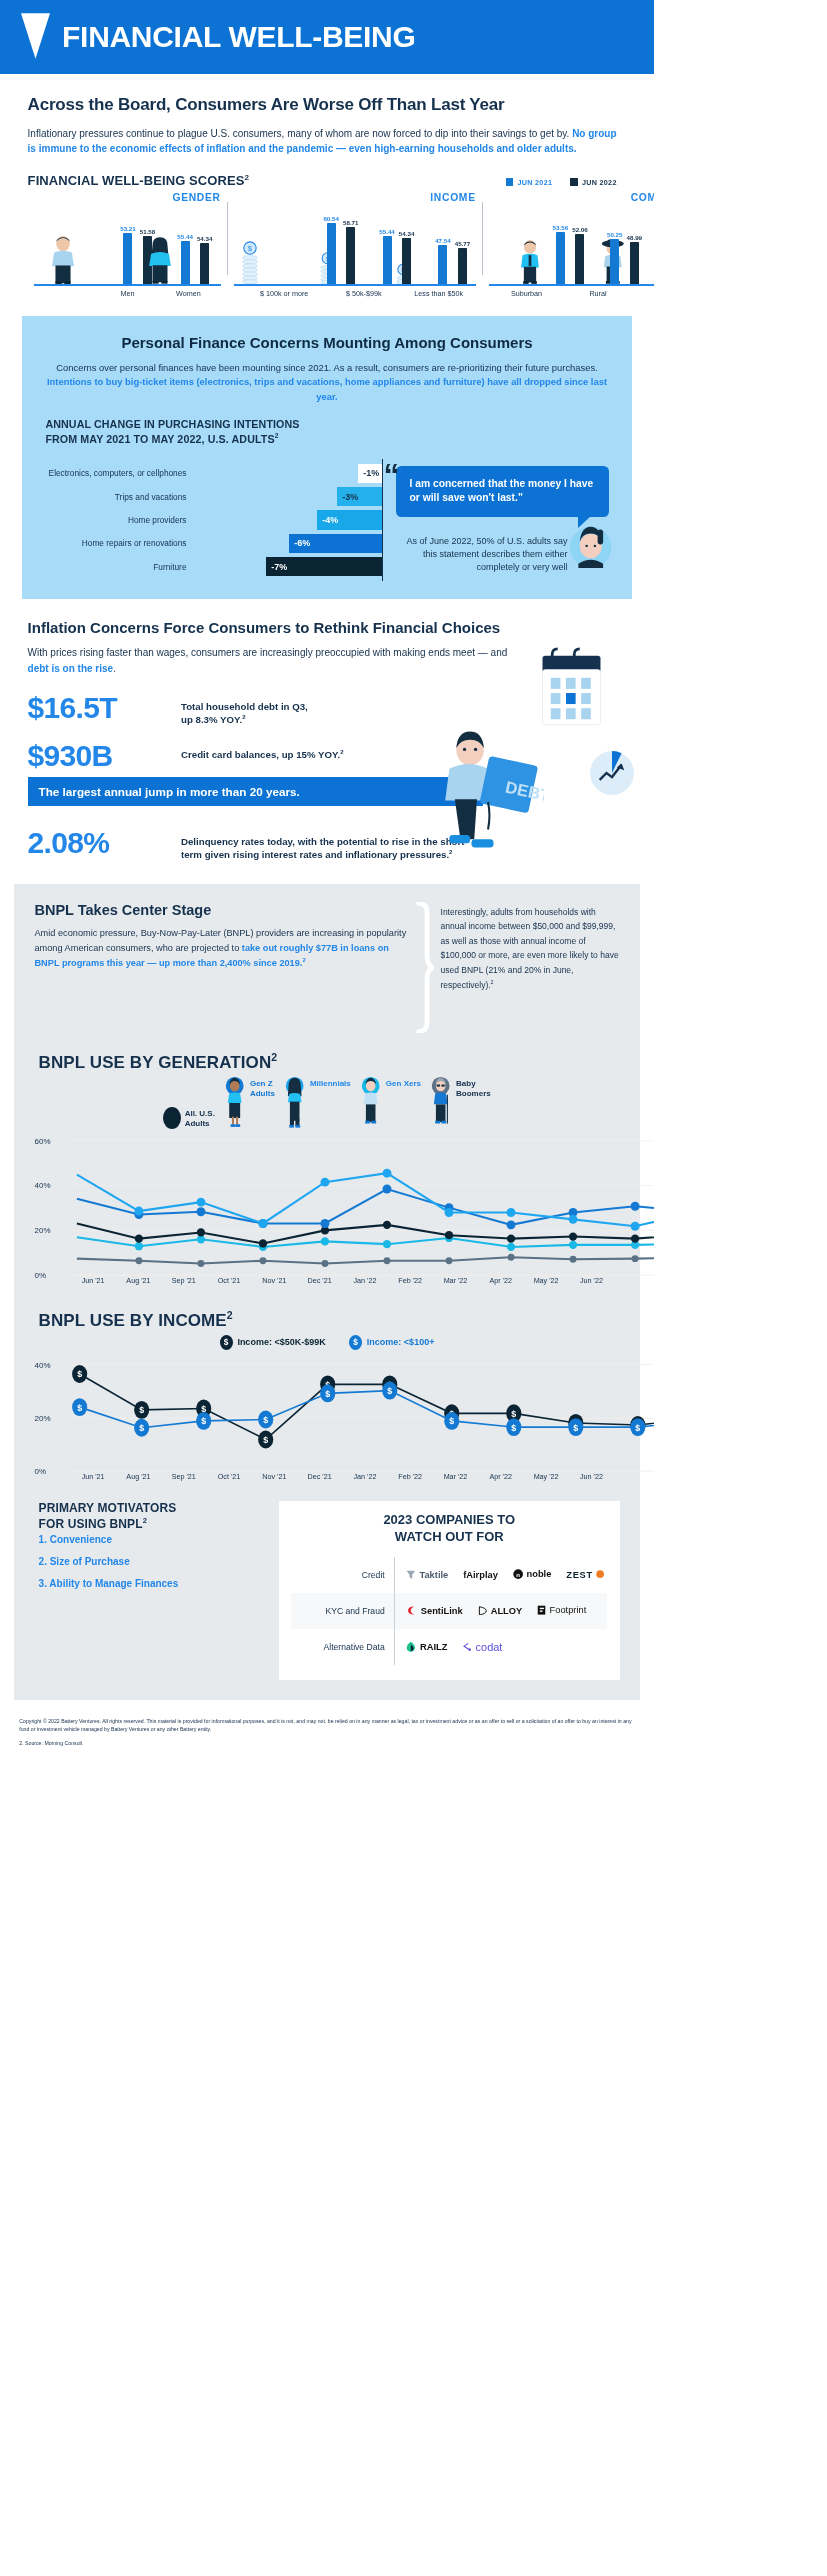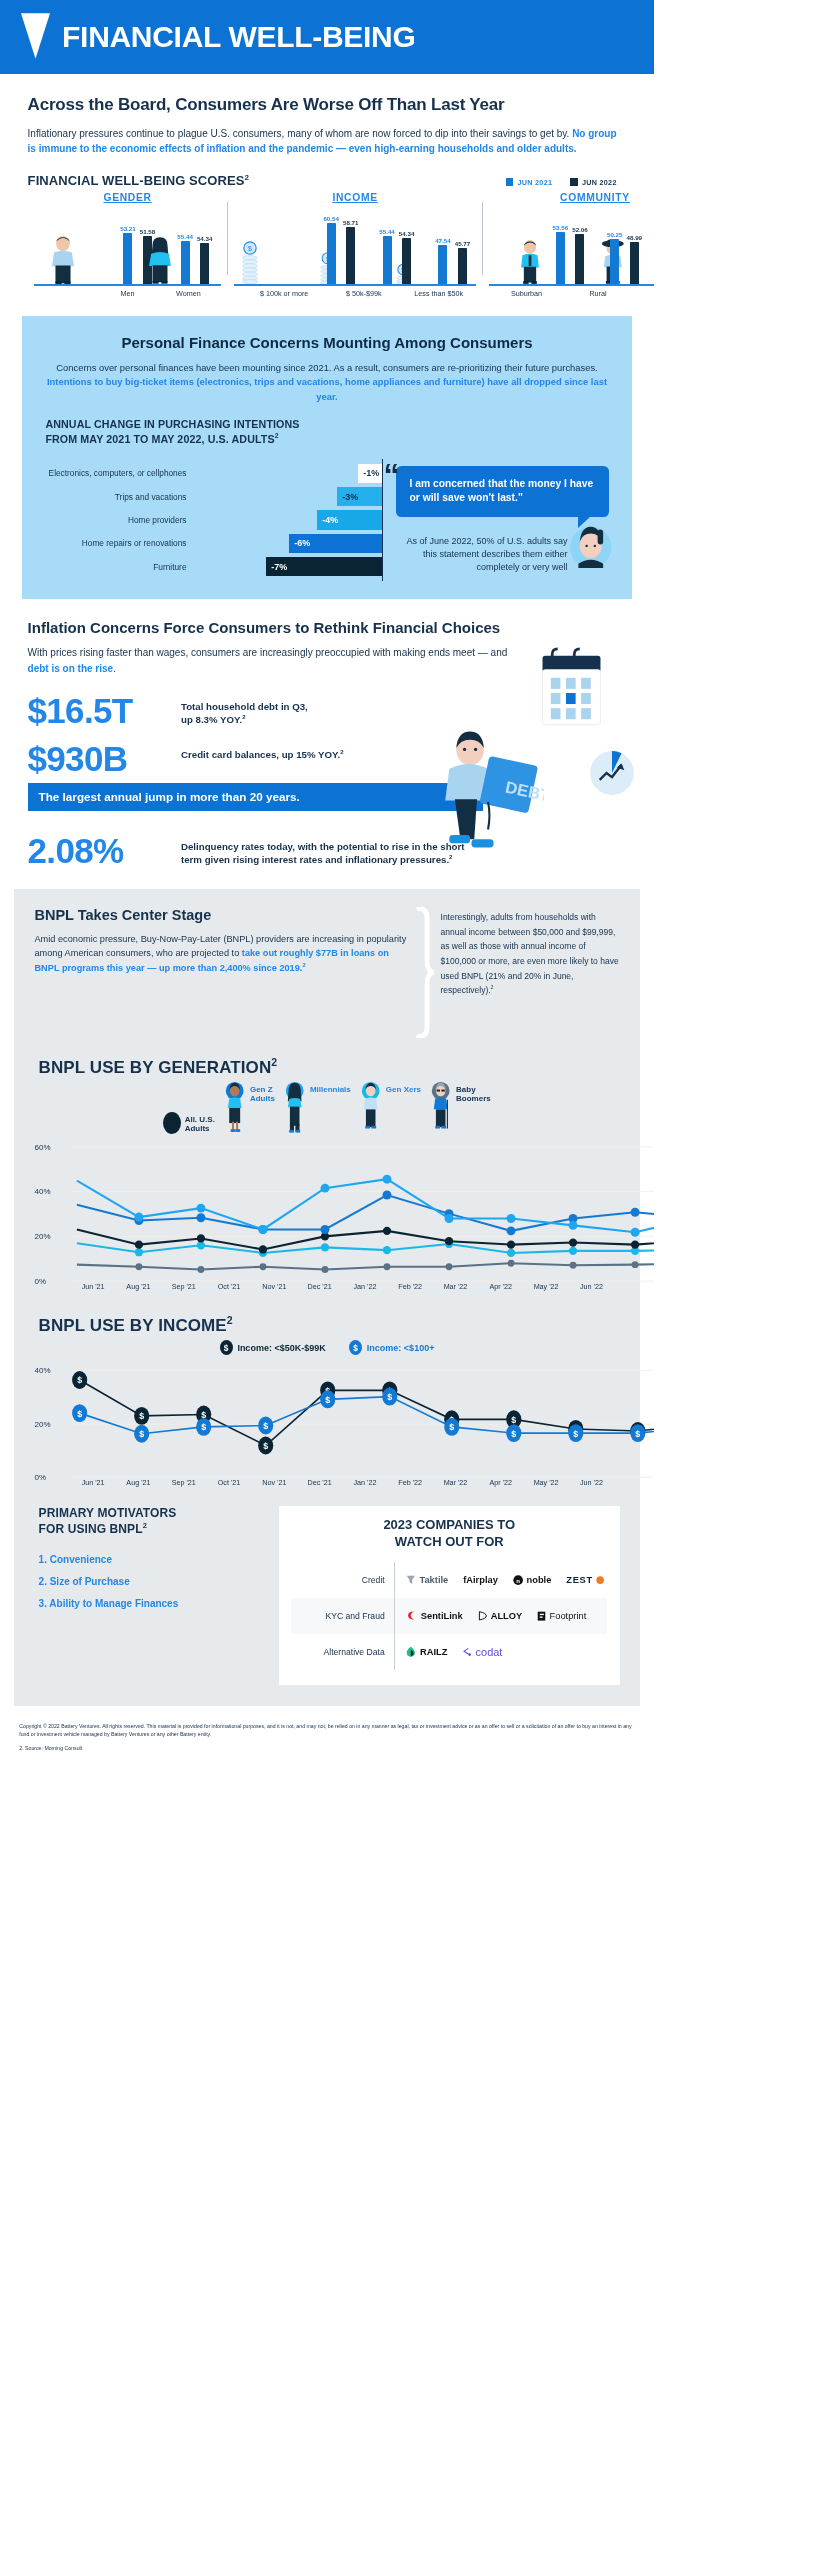--- a/index.html
+++ b/index.html
@@ -64,22 +64,22 @@
   .lg .sw { width: 7.6px; height: 7.6px; display: inline-block; }
 
   
   .score-grid { display: flex; margin-top: 5.5px; }
   .score-panel { position: relative; padding: 0 6.9px; }
   .score-panel.divider::after {
     content: ""; position: absolute; right: 0; top: 9.7px; bottom: 23.4px;
     width: 0.7px; background: #b8c3cf;
   }
   .panel-label {
-    text-align: center; color: #2287e8; font-size: 10.3px; font-weight: 700;
-    letter-spacing: 0.7px; margin-bottom: 4.1px; text-decoration: underline;
+    text-align: right; color: #2287e8; font-size: 10.3px; font-weight: 700;
+    letter-spacing: 0.7px; margin-bottom: 4.1px;
   }
   .bars-area { position: relative; height: 77px; }
   .bars-flex { display: flex; align-items: flex-end; height: 100%; gap: 2.8px; padding: 0 2.8px;}
   .grp { display: flex; align-items: flex-end; gap: 4.1px; position: relative; }
   .bar-wrap { position: relative; display: flex; flex-direction: column; justify-content: flex-end; align-items: center; }
   .bar { width: 9px; border-radius: 0.7px 0.7px 0 0; }
   .bar.y1 { background: #1479d2; }
   .bar.y2 { background: #132e40; }
   .bar-val { font-size: 6.2px; font-weight: 700; margin-bottom: 1.4px; white-space: nowrap; }
   .bar-val.y1 { color: #2287e8; }
@@ -124,21 +124,21 @@
     border-left: 0 solid transparent; border-right: 13.8px solid transparent;
     border-top: 12.4px solid #0c73d4;
   }
   .qmark { position: absolute; left: -12.4px; top: -2.8px; color: #132e40; font-size: 32px; line-height: .8; font-weight: 700; }
   .quote-note { font-size: 9px; line-height: 1.45; margin-top: 18px; color: #16314d; padding-right: 41px; text-align: right;}
 
   
   .sec3 { padding: 19.3px 27.6px 6.9px 27.6px; position: relative; }
   .sec3 h2 { font-size: 15px; font-weight: 700; color: #16314d; margin-bottom: 9.7px;}
   .stat-row { display: flex; align-items: flex-start; gap: 12.4px; margin-top: 18px; }
-  .big-num { font-size: 35px; font-weight: 700; color: #2287e8; line-height: .95; width: 141px; letter-spacing: -0.7px;}
+  .big-num { font-size: 30px; font-weight: 700; color: #2287e8; line-height: .95; width: 141px; letter-spacing: -0.7px;}
   .stat-txt { font-size: 9.7px; line-height: 1.4; font-weight: 700; color: #16314d; padding-top: 5.5px;}
   .blue-band {
     background: #0c73d4; color: #fff; font-size: 11.7px; font-weight: 700;
     padding: 7.6px 11px; margin-top: 6.9px; width: 455px;
   }
 
   
   .card-grey { margin: 15px 13.8px 0 13.8px; background: #e6eaed; padding: 18px 20.7px 20.7px 20.7px; }
   .bnpl-top { display: flex; gap: 6.9px; }
   .bnpl-left { flex: 1; }
@@ -159,21 +159,21 @@
   .xlab { flex: 1; text-align: center; font-size: 7.2px; color: #16314d; }
 
   .inc-legend { display: flex; justify-content: center; gap: 23.4px; margin-top: 4.1px; }
   .inc-item { display: flex; align-items: center; gap: 4.8px; font-size: 9px; font-weight: 700; }
   .coin { width: 13px; height: 15px; border-radius: 50%; display:flex; align-items:center; justify-content:center; color:#fff; font-size: 8.3px; font-weight:700;}
 
   
   .bottom { display: flex; gap: 16.5px; margin-top: 19.3px; }
   .motiv { flex: 0 0 228px; padding-left: 4.1px;}
   .motiv h4 { font-size: 12px; font-weight: 700; line-height: 1.25; letter-spacing: 0.1px; }
-  .motiv ol { list-style: none; margin-top: 17px; }
+  .motiv ol { list-style: none; margin-top: 2px; }
   .motiv li { color: #2287e8; font-size: 10px; font-weight: 700; margin-bottom: 11px; }
   .watch { flex: 1; background: #fff; padding: 11px 12.4px 15px 12.4px; }
   .watch h4 { text-align: center; font-size: 13px; font-weight: 700; line-height: 1.3; margin-bottom: 11px; }
   .wrow { display: flex; align-items: center; min-height: 36px; }
   .wrow.alt { background: #f7f8f9; }
   .wcat { flex: 0 0 103px; text-align: right; padding-right: 9.7px; font-size: 8.6px; color: #16314d; }
   .wlogos { flex: 1; display: flex; align-items: center; gap: 15px; padding-left: 11px; border-left: 0.7px solid #c9cfd6; min-height: 36px;}
   .logo-txt { display: flex; align-items: center; gap: 3.4px; font-size: 9.3px; font-weight: 700; white-space: nowrap; }
 
   .footer { padding: 16.5px 19.3px 12.4px 19.3px; }

